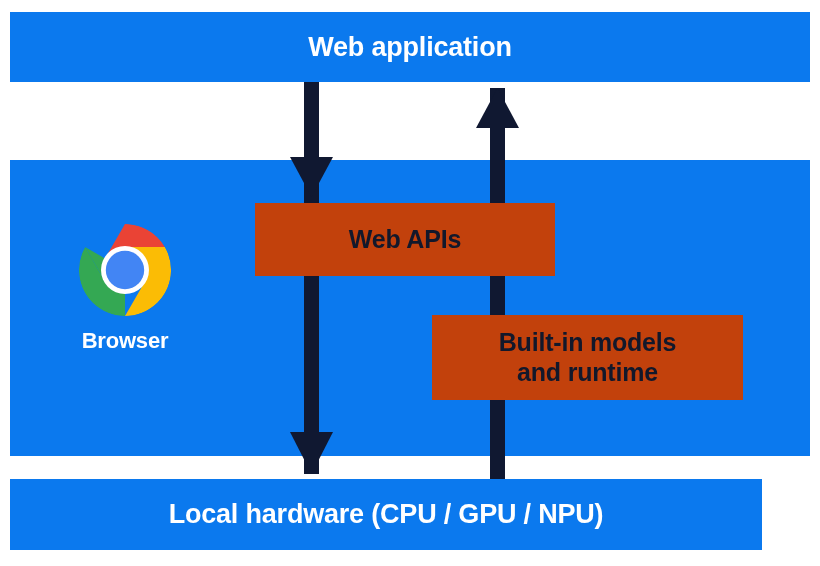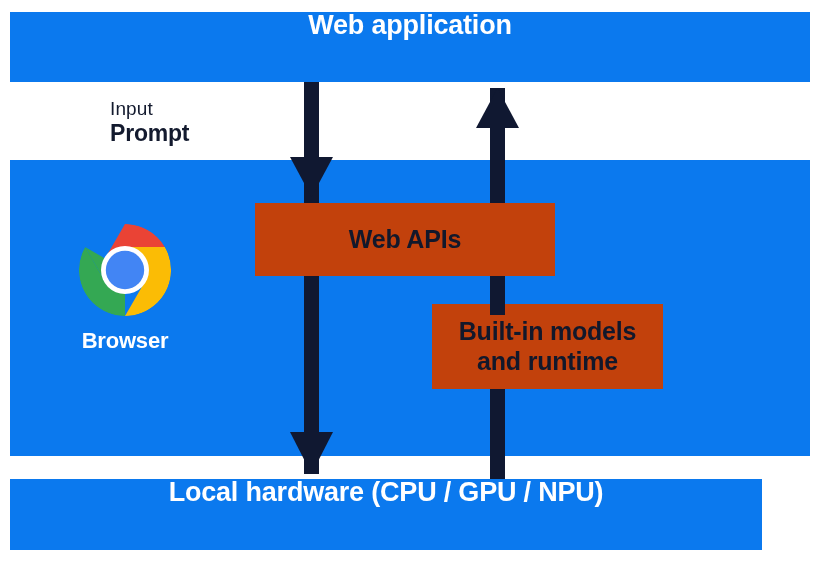--- a/index.html
+++ b/index.html
@@ -17,20 +17,21 @@
     height: 566px;
     background: #ffffff;
     overflow: hidden;
   }
 
   
   .layer-bar {
     position: absolute;
     background: #0B79EE;
     display: flex;
+    align-items: center;
     justify-content: center;
   }
   .layer-bar .layer-label {
     color: #ffffff;
     font-weight: bold;
     font-size: 27px;
     letter-spacing: -0.2px;
     line-height: 1;
     text-align: center;
   }
@@ -100,22 +101,22 @@
     white-space: pre-line;
   }
   #box-web-apis {
     left: 255px;
     top: 203px;
     width: 300px;
     height: 73px;
   }
   #box-builtin-models {
     left: 432px;
-    top: 304px;
-    width: 231px;
+    top: 315px;
+    width: 311px;
     height: 85px;
   }
 
   
   .arrow-svg {
     position: absolute;
     left: 0;
     top: 0;
     width: 820px;
     height: 566px;
@@ -215,24 +216,20 @@
         <path d="M8.43 26 L29.2 38 L29.2 62 Z" fill="#34A853"></path>
 
         <circle cx="50" cy="50" r="25" fill="#FFFFFF"></circle>
 
         <circle cx="50" cy="50" r="20" fill="#4285F4"></circle>
       </g>
     </svg>
     <div id="browser-caption">Browser</div>
   </div>
 
-  <div class="flow-label" id="label-input">
-    <span class="flow-kind">Input</span>
-    <span class="flow-value">Prompt</span>
-  </div>
 
   <div class="flow-label" id="label-output">
   </div>
 
   <div class="layer-bar" id="bar-local-hardware">
     <span class="layer-label">Local hardware (CPU / GPU / NPU)</span>
   </div>
 
 </div>
 

